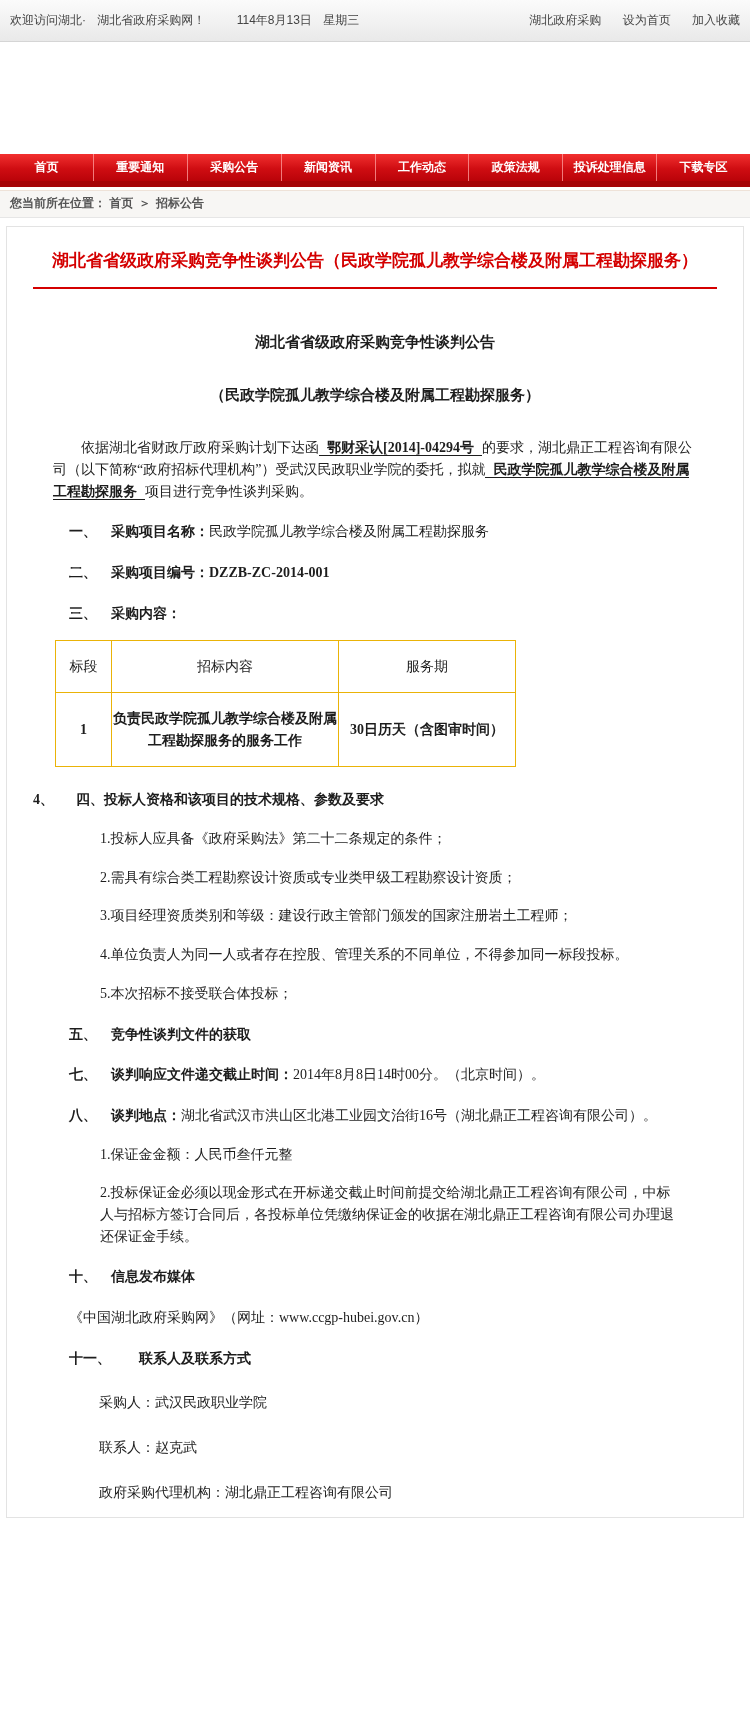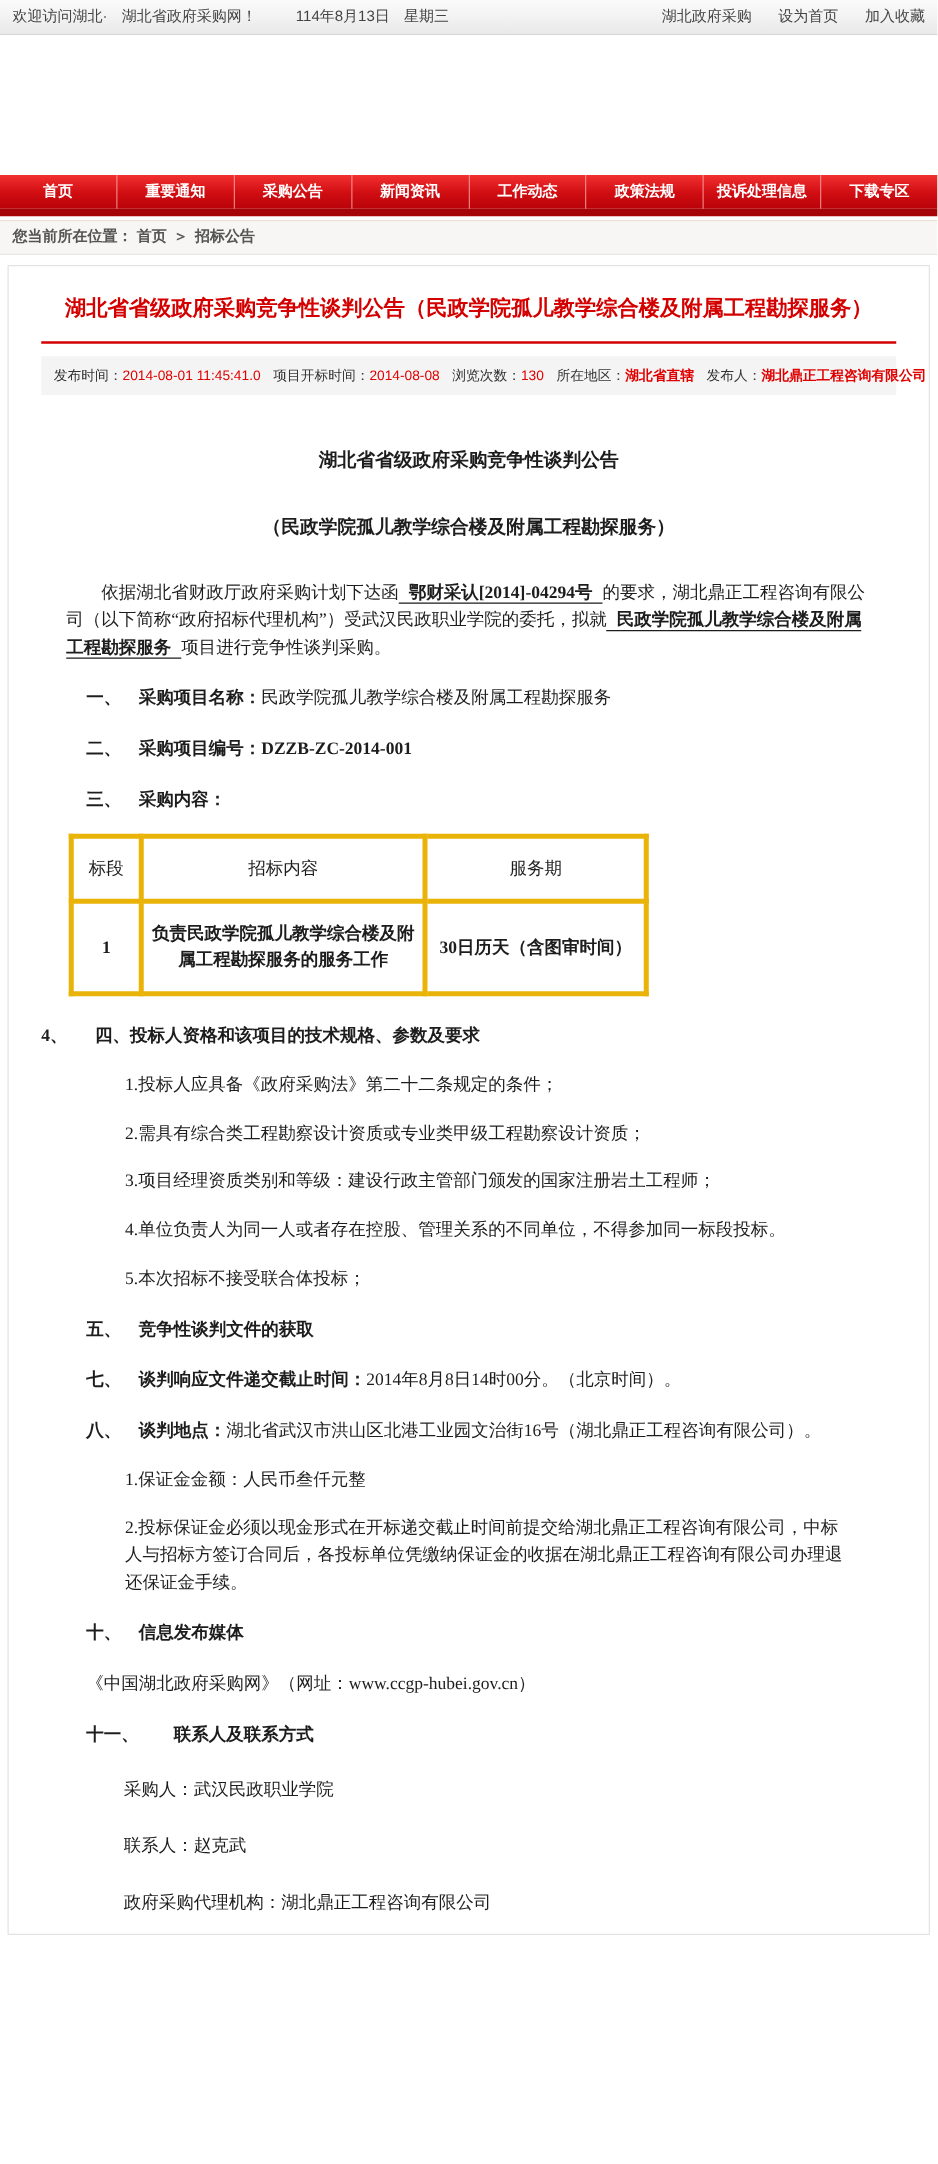--- a/index.html
+++ b/index.html
@@ -5,21 +5,21 @@
   * { margin:0; padding:0; box-sizing:border-box; }
   html,body { background:#fff; }
   body {
     width:750px; min-height:1731px; margin:0 auto; position:relative;
     font-family:"Liberation Sans","DejaVu Sans",sans-serif; color:#222;
   }
   a { text-decoration:none; color:inherit; cursor:pointer; }
 
   
   .topbar {
-    height:28px; padding:0 10px; display:flex; justify-content:space-between; align-items:center;
+    height:42px; padding:0 10px; display:flex; justify-content:space-between; align-items:center;
     background:linear-gradient(#fbfbfb,#e9e9e9); border-bottom:1px solid #d5d5d5;
     font-size:12px; color:#444;
   }
   .topbar-left span { margin-right:8px; }
   .topbar-left .gap { margin-left:20px; }
   .topbar-right a { margin-left:18px; color:#444; }
 
   
   .logo-area { height:112px; background:#fff; }
 
@@ -74,21 +74,21 @@
   .b { font-weight:bold; }
   .u { font-weight:bold; border-bottom:1px solid #1d1d1d; padding:0 8px; }
   .sec { margin:19px 0 0; padding-left:16px; }
   .item { margin:17px 17px 0; padding-left:30px; }
   .para { margin:17px 0 0; text-indent:2em; }
   .contact { margin:23px 0 0; padding-left:46px; }
 
   
   table.ptable { border-collapse:collapse; margin:16px 0 0 2px; }
   table.ptable td {
-    border:4px solid #eab308; text-align:center; vertical-align:middle; font-size:14px;
+    border:1px solid #eab308; text-align:center; vertical-align:middle; font-size:14px;
   }
   table.ptable .c0 { width:56px; }
   table.ptable .c1 { width:227px; }
   table.ptable .c2 { width:177px; }
   table.ptable tr.hd td { height:52px; }
   table.ptable tr.rw td { height:74px; font-weight:bold; }
   .s4row { margin:22px 0 0 -20px; font-weight:bold; }
   .s4row .outer { margin-right:22px; }
 </style>
 </head>
@@ -126,23 +126,20 @@
   <span>您当前所在位置：</span>
   <a>首页</a>
   <span class="sep">＞</span>
   <a>招标公告</a>
 </div>
 
 <div class="main-box">
   <h1 class="title">湖北省省级政府采购竞争性谈判公告（民政学院孤儿教学综合楼及附属工程勘探服务）</h1>
   <div class="red-rule"></div>
 
-  <div class="meta">
-    <span>发布时间：</span><span class="mv">2014-08-01 11:45:41.0</span><span class="ml">项目开标时间：</span><span class="mv">2014-08-08</span><span class="ml">浏览次数：</span><span class="mv">130</span><span class="ml">所在地区：</span><span class="mvb">湖北省直辖</span><span class="ml">发布人：</span><a class="mvb">湖北鼎正工程咨询有限公司</a>
-  </div>
 
   <div class="abody">
     <h2>湖北省省级政府采购竞争性谈判公告</h2>
     <h3>（民政学院孤儿教学综合楼及附属工程勘探服务）</h3>
 
     <p class="intro"><span>依据湖北省财政厅政府采购计划下达函</span><span class="u">鄂财采认[2014]-04294号</span><span>的要求，湖北鼎正工程咨询有限公司（以下简称“政府招标代理机构”）受武汉民政职业学院的委托，拟就</span><span class="u">民政学院孤儿教学综合楼及附属工程勘探服务</span><span>项目进行竞争性谈判采购。</span></p>
 
     <p class="sec"><span class="b">一、　采购项目名称：</span><span>民政学院孤儿教学综合楼及附属工程勘探服务</span></p>
     <p class="sec"><span class="b">二、　采购项目编号：</span><span class="b">DZZB-ZC-2014-001</span></p>
     <p class="sec b">三、　采购内容：</p>

